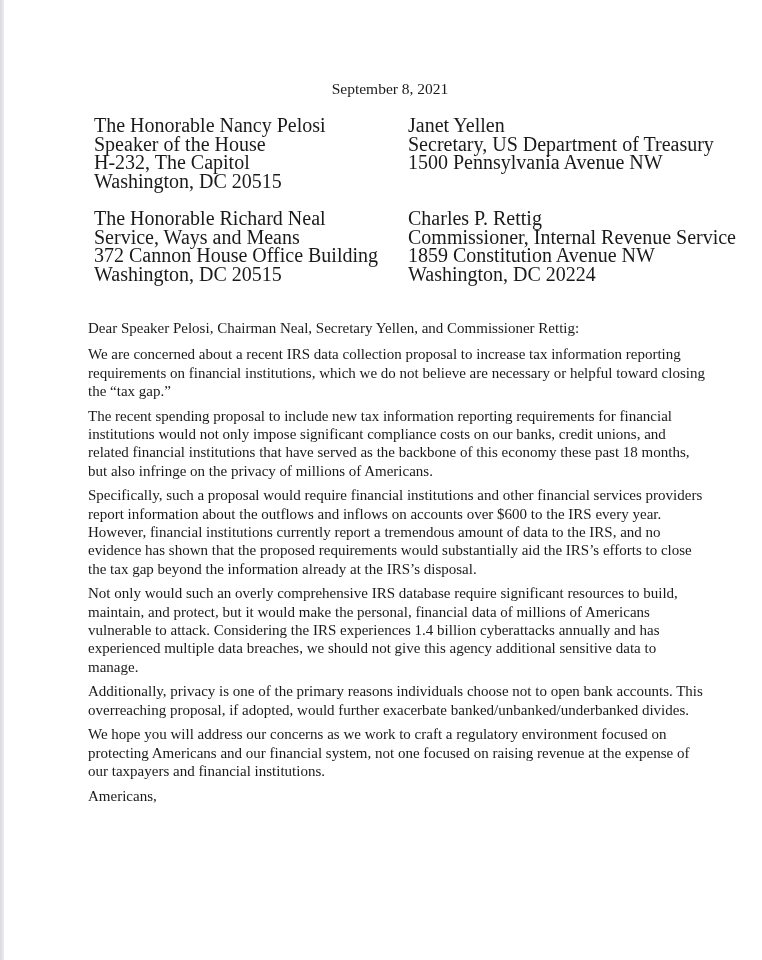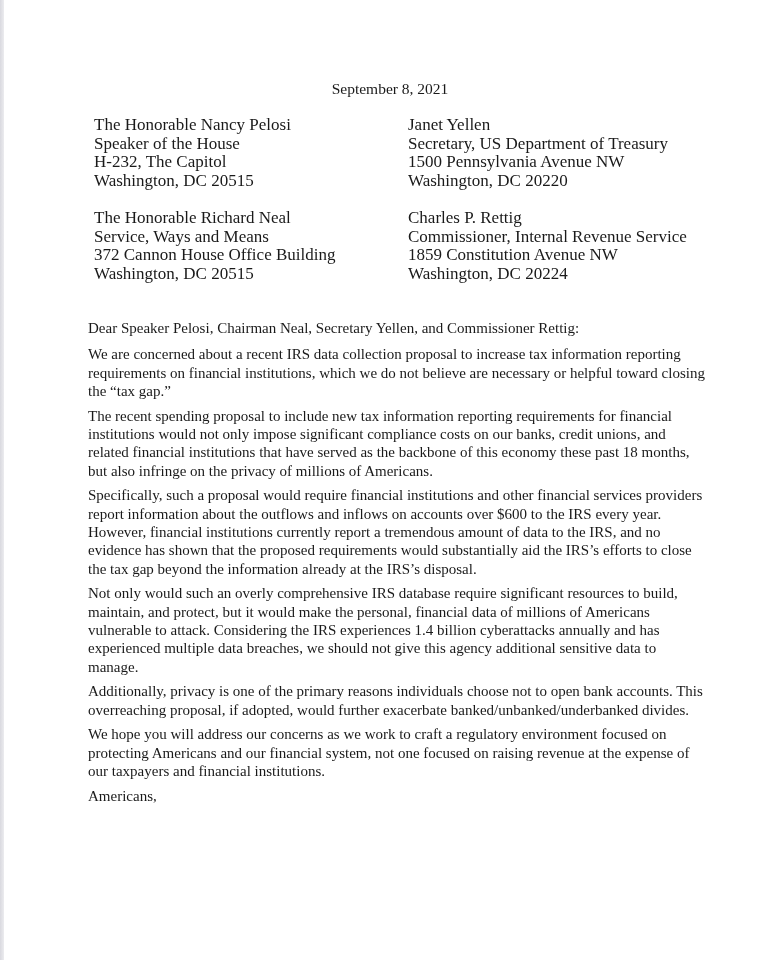--- a/index.html
+++ b/index.html
@@ -34,21 +34,21 @@
       position: absolute;
       top: 80px;
       left: 0;
       width: 780px;
       text-align: center;
       font-size: 15.5px;
       line-height: 18px;
     }
     .addr-block {
       position: absolute;
-      font-size: 17px;
+      font-size: 20px;
       line-height: 18.5px;
       white-space: nowrap;
     }
     .addr-block div { margin: 0; }
     .col-left { left: 94px; }
     .col-right { left: 408px; }
     .row1 { top: 116px; }
     .row2 { top: 209px; }
 
     .body-text {
@@ -79,21 +79,20 @@
     <div>The Honorable Nancy Pelosi</div>
     <div>Speaker of the House</div>
     <div>H-232, The Capitol</div>
     <div>Washington, DC 20515</div>
   </div>
 
   <div class="addr-block col-right row1">
     <div>Janet Yellen</div>
     <div>Secretary, US Department of Treasury</div>
     <div>1500 Pennsylvania Avenue NW</div>
-    <div>Washington, DC 20220</div>
   </div>
 
   <div class="addr-block col-left row2">
     <div>The Honorable Richard Neal</div>
     <div>Service, Ways and Means</div>
     <div>372 Cannon House Office Building</div>
     <div>Washington, DC 20515</div>
   </div>
 
   <div class="addr-block col-right row2">

